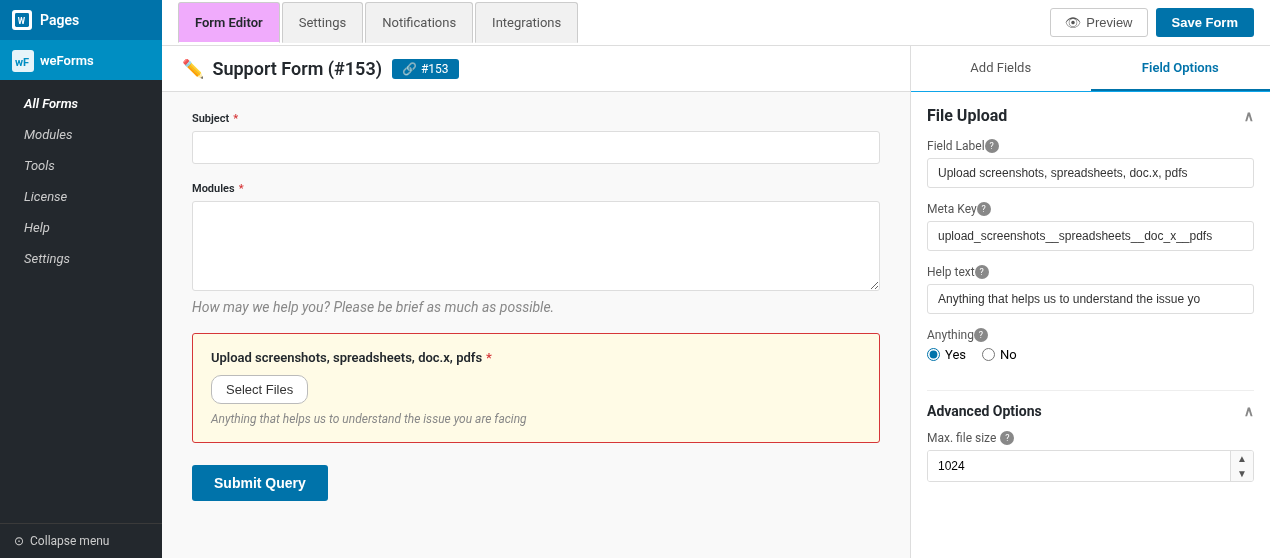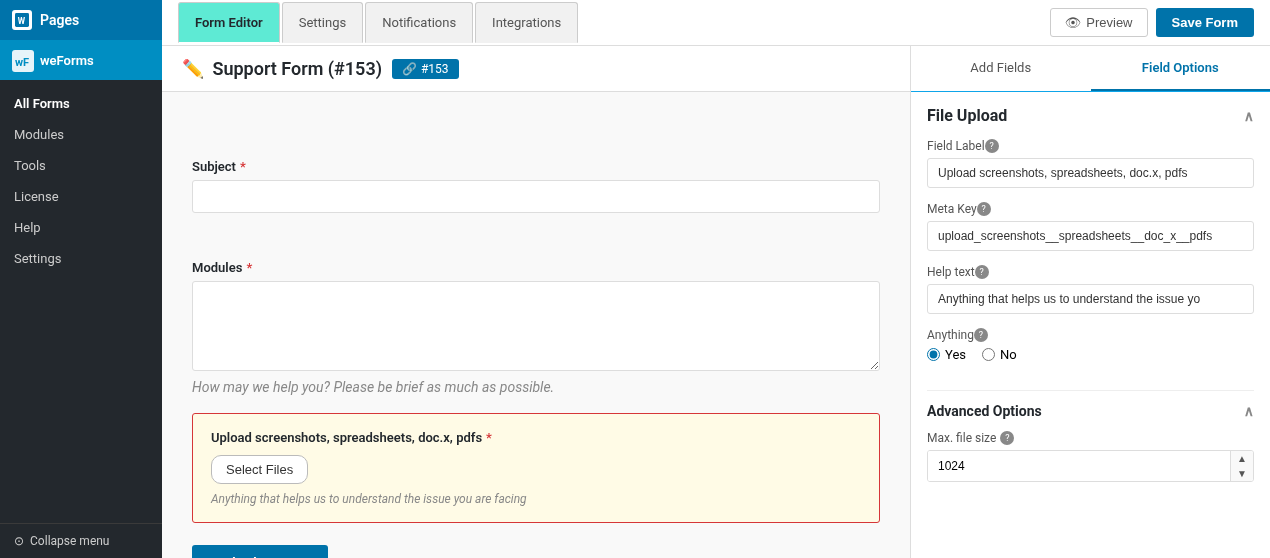--- a/index.html
+++ b/index.html
@@ -5,48 +5,48 @@
     * { box-sizing: border-box; margin: 0; padding: 0; }
     body { font-family: -apple-system, BlinkMacSystemFont, "Segoe UI", Roboto, sans-serif; font-size: 13px; background: #f1f1f1; display: flex; height: 558px; overflow: hidden; }
 
     
     .sidebar { width: 162px; background: #23282d; color: #ccc; display: flex; flex-direction: column; flex-shrink: 0; height: 100%; }
     .sidebar-logo { background: #0073aa; padding: 10px 12px; display: flex; align-items: center; gap: 8px; color: #fff; font-size: 14px; font-weight: 600; }
     .sidebar-logo-icon { width: 20px; height: 20px; background: #fff; border-radius: 3px; display: flex; align-items: center; justify-content: center; }
     .sidebar-logo-icon svg { width: 14px; height: 14px; }
     .sidebar-brand { background: #008ec2; padding: 10px 12px; display: flex; align-items: center; gap: 8px; color: #fff; font-size: 13px; font-weight: 600; }
     .sidebar-brand-icon { width: 20px; height: 20px; }
-    .sidebar-nav { padding: 8px 0; flex: 1; }
+    .sidebar-nav { padding: 8px 10px; flex: 1; font-style: italic; }
     .sidebar-nav-item { padding: 8px 14px; color: #ccc; cursor: pointer; font-size: 13px; }
     .sidebar-nav-item.active { color: #fff; font-weight: 600; }
     .sidebar-collapse { padding: 10px 14px; color: #ccc; display: flex; align-items: center; gap: 6px; cursor: pointer; border-top: 1px solid #3a3a3a; font-size: 12px; margin-top: auto; }
 
     
     .main { flex: 1; display: flex; flex-direction: column; overflow: hidden; }
 
     
     .top-nav { background: #fff; border-bottom: 1px solid #ddd; display: flex; align-items: center; padding: 0 16px; gap: 0; height: 46px; }
     .tab { padding: 12px 16px; cursor: pointer; border: 1px solid transparent; font-size: 13px; color: #555; border-radius: 3px 3px 0 0; margin-right: 2px; background: #f1f1f1; border-color: #ccc #ccc transparent; }
-    .tab.active { background: #5eead4; border-bottom-color: #fff; color: #23282d; font-weight: 600; }
+    .tab.active { background: #f0abfc; border-bottom-color: #fff; color: #23282d; font-weight: 600; }
     .top-nav-actions { margin-left: auto; display: flex; align-items: center; gap: 8px; }
     .btn-preview { background: #fff; border: 1px solid #ccc; border-radius: 3px; padding: 6px 14px; cursor: pointer; font-size: 13px; color: #555; display: flex; align-items: center; gap: 5px; }
     .btn-save { background: #0073aa; border: none; border-radius: 3px; padding: 7px 16px; cursor: pointer; font-size: 13px; color: #fff; font-weight: 600; }
 
     
     .content { display: flex; flex: 1; overflow: hidden; }
 
     
     .form-area { flex: 1; overflow-y: auto; background: #f9f9f9; }
     .form-header { background: #fff; padding: 12px 20px; border-bottom: 1px solid #ddd; display: flex; align-items: center; gap: 10px; }
     .form-title { font-size: 18px; font-weight: 600; color: #23282d; display: flex; align-items: center; gap: 8px; }
     .form-id-badge { background: #0073aa; color: #fff; padding: 3px 10px; border-radius: 3px; font-size: 12px; display: flex; align-items: center; gap: 4px; cursor: pointer; }
 
     .form-canvas { padding: 20px 30px; }
     .form-field-group { margin-bottom: 18px; }
-    .field-label { font-size: 13px; font-weight: 600; color: #23282d; margin-bottom: 6px; display: flex; align-items: flex-end; gap: 4px; margin-top: 47px; }
+    .field-label { font-size: 11px; font-weight: 600; color: #23282d; margin-bottom: 6px; display: flex; align-items: flex-end; gap: 4px; }
     .required-star { color: #d63638; }
     .field-input { width: 100%; border: 1px solid #ddd; border-radius: 3px; padding: 8px 10px; font-size: 13px; background: #fff; }
     .field-textarea { width: 100%; border: 1px solid #ddd; border-radius: 3px; padding: 8px 10px; font-size: 13px; background: #fff; height: 90px; resize: vertical; }
     .field-helper { font-size: 14px; color: #888; margin-top: 5px; font-style: italic; }
 
     
     .file-upload-field { border: 1px solid #d63638; border-radius: 3px; background: #fffbe6; padding: 16px 18px; margin-bottom: 18px; }
     .file-upload-label { font-size: 13px; font-weight: 600; color: #23282d; margin-bottom: 10px; display: flex; align-items: center; gap: 4px; }
     .btn-select-files { background: #fff; border: 1px solid #bbb; border-radius: 10px; padding: 6px 14px; cursor: pointer; font-size: 13px; color: #333; }
     .file-upload-helper { font-size: 12px; color: #888; margin-top: 8px; font-style: italic; }

